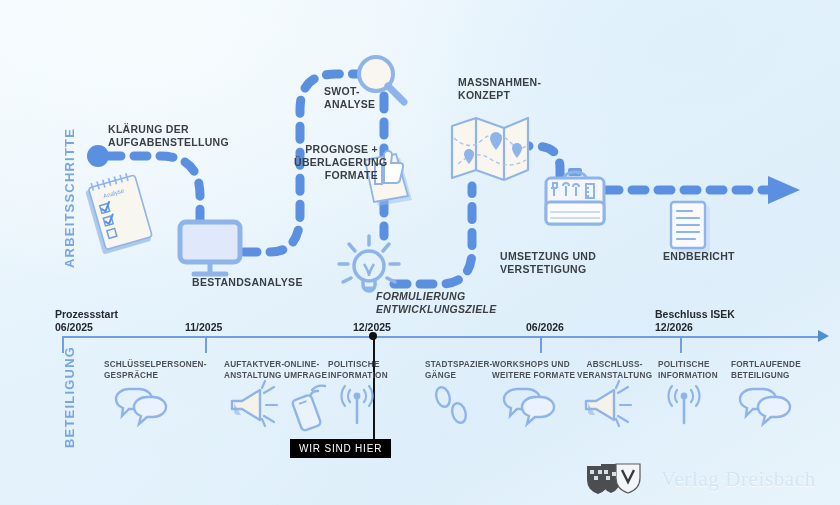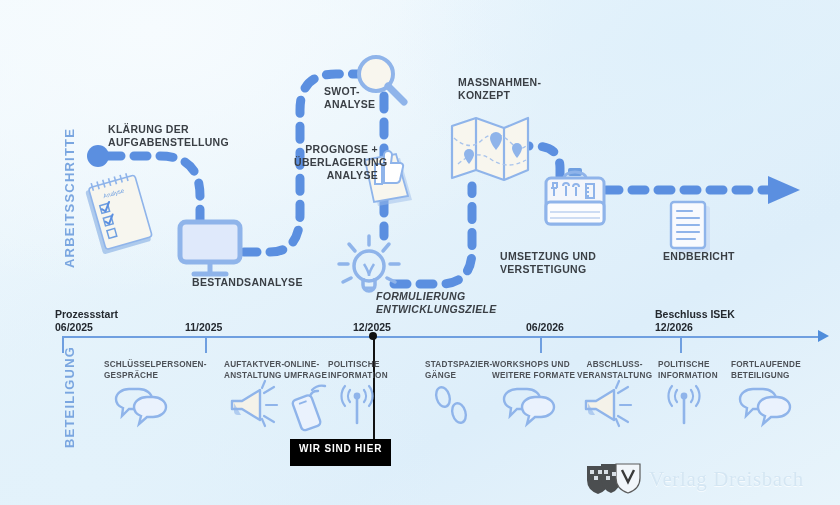--- a/index.html
+++ b/index.html
@@ -51,28 +51,28 @@
   .datelabel{
     position:absolute;color:#23282e;font-weight:bold;font-size:10.5px;
     line-height:13px;white-space:pre-line;
   }
   .bet-label{
     position:absolute;color:#4d5157;font-weight:bold;font-size:8.2px;
     line-height:10.5px;letter-spacing:.25px;white-space:pre-line;
   }
   #here-badge{
     position:absolute;left:290px;top:439px;
-    background:#000;color:#fff;font-weight:bold;font-size:10px;
-    letter-spacing:.8px;padding:4px 9px 12px 9px;
+    background:#000;color:#fff;font-weight:normal;font-size:10px;
+    letter-spacing:.8px;padding:4px 9px 4px 9px;
   }
   #here-line{position:absolute;left:373px;top:337px;width:1.8px;height:103px;background:#111;}
   #here-dot{position:absolute;left:369px;top:332px;width:8px;height:8px;border-radius:50%;background:#111;}
 
   
-  #footer-logo{position:absolute;left:585px;top:462px;display:flex;align-items:center;gap:6px;}
+  #footer-logo{position:absolute;left:585px;top:462px;display:flex;align-items:center;gap:18px;}
   #logo-text{
     color:#d4e6f3;font-size:21px;letter-spacing:.6px;
     font-family:"Liberation Serif", serif;
     text-shadow:0 1px 0 rgba(255,255,255,.7);
   }
 </style>
 </head>
 <body>
 
 <div id="stage">
@@ -142,21 +142,21 @@
 ANALYSE</div>
 
   <svg class="icon" style="left:362px;top:142px;" width="62" height="68">
     <path d="M6,22 L38,16 L50,58 L16,64 Z" fill="#9ebde9" opacity=".5"></path>
     <path d="M3,18 L34,12 L46,54 L12,60 Z" fill="#f8f6ee" stroke="#8fb4ea" stroke-width="1.8"></path>
     <path d="M22,22 l0,-9 a4,4 0 0 1 8,0 l-1,8 l9,0 a3,3 0 0 1 3,4 l-3,13 a4,4 0 0 1 -4,3 l-12,0 Z" fill="#fff" stroke="#8fb4ea" stroke-width="2"></path>
     <rect x="13" y="22" width="7" height="20" fill="#fff" stroke="#8fb4ea" stroke-width="2"></rect>
   </svg>
   <div class="steplabel" style="left:294px;top:143px;text-align:right;width:84px;">PROGNOSE +
 ÜBERLAGERUNG
-ANALYSE</div>
+FORMATE</div>
 
   <svg class="icon" style="left:334px;top:234px;" width="70" height="70">
     <g stroke="#8fb4ea" stroke-width="3.5" stroke-linecap="round">
       <line x1="35" y1="2" x2="35" y2="11"></line>
       <line x1="15" y1="10" x2="21" y2="17"></line>
         <line x1="55" y1="10" x2="49" y2="17"></line>
       <line x1="5" y1="30" x2="14" y2="30"></line>
         <line x1="65" y1="30" x2="56" y2="30"></line>
       <line x1="9" y1="48" x2="17" y2="44"></line>
         <line x1="61" y1="48" x2="53" y2="44"></line>

